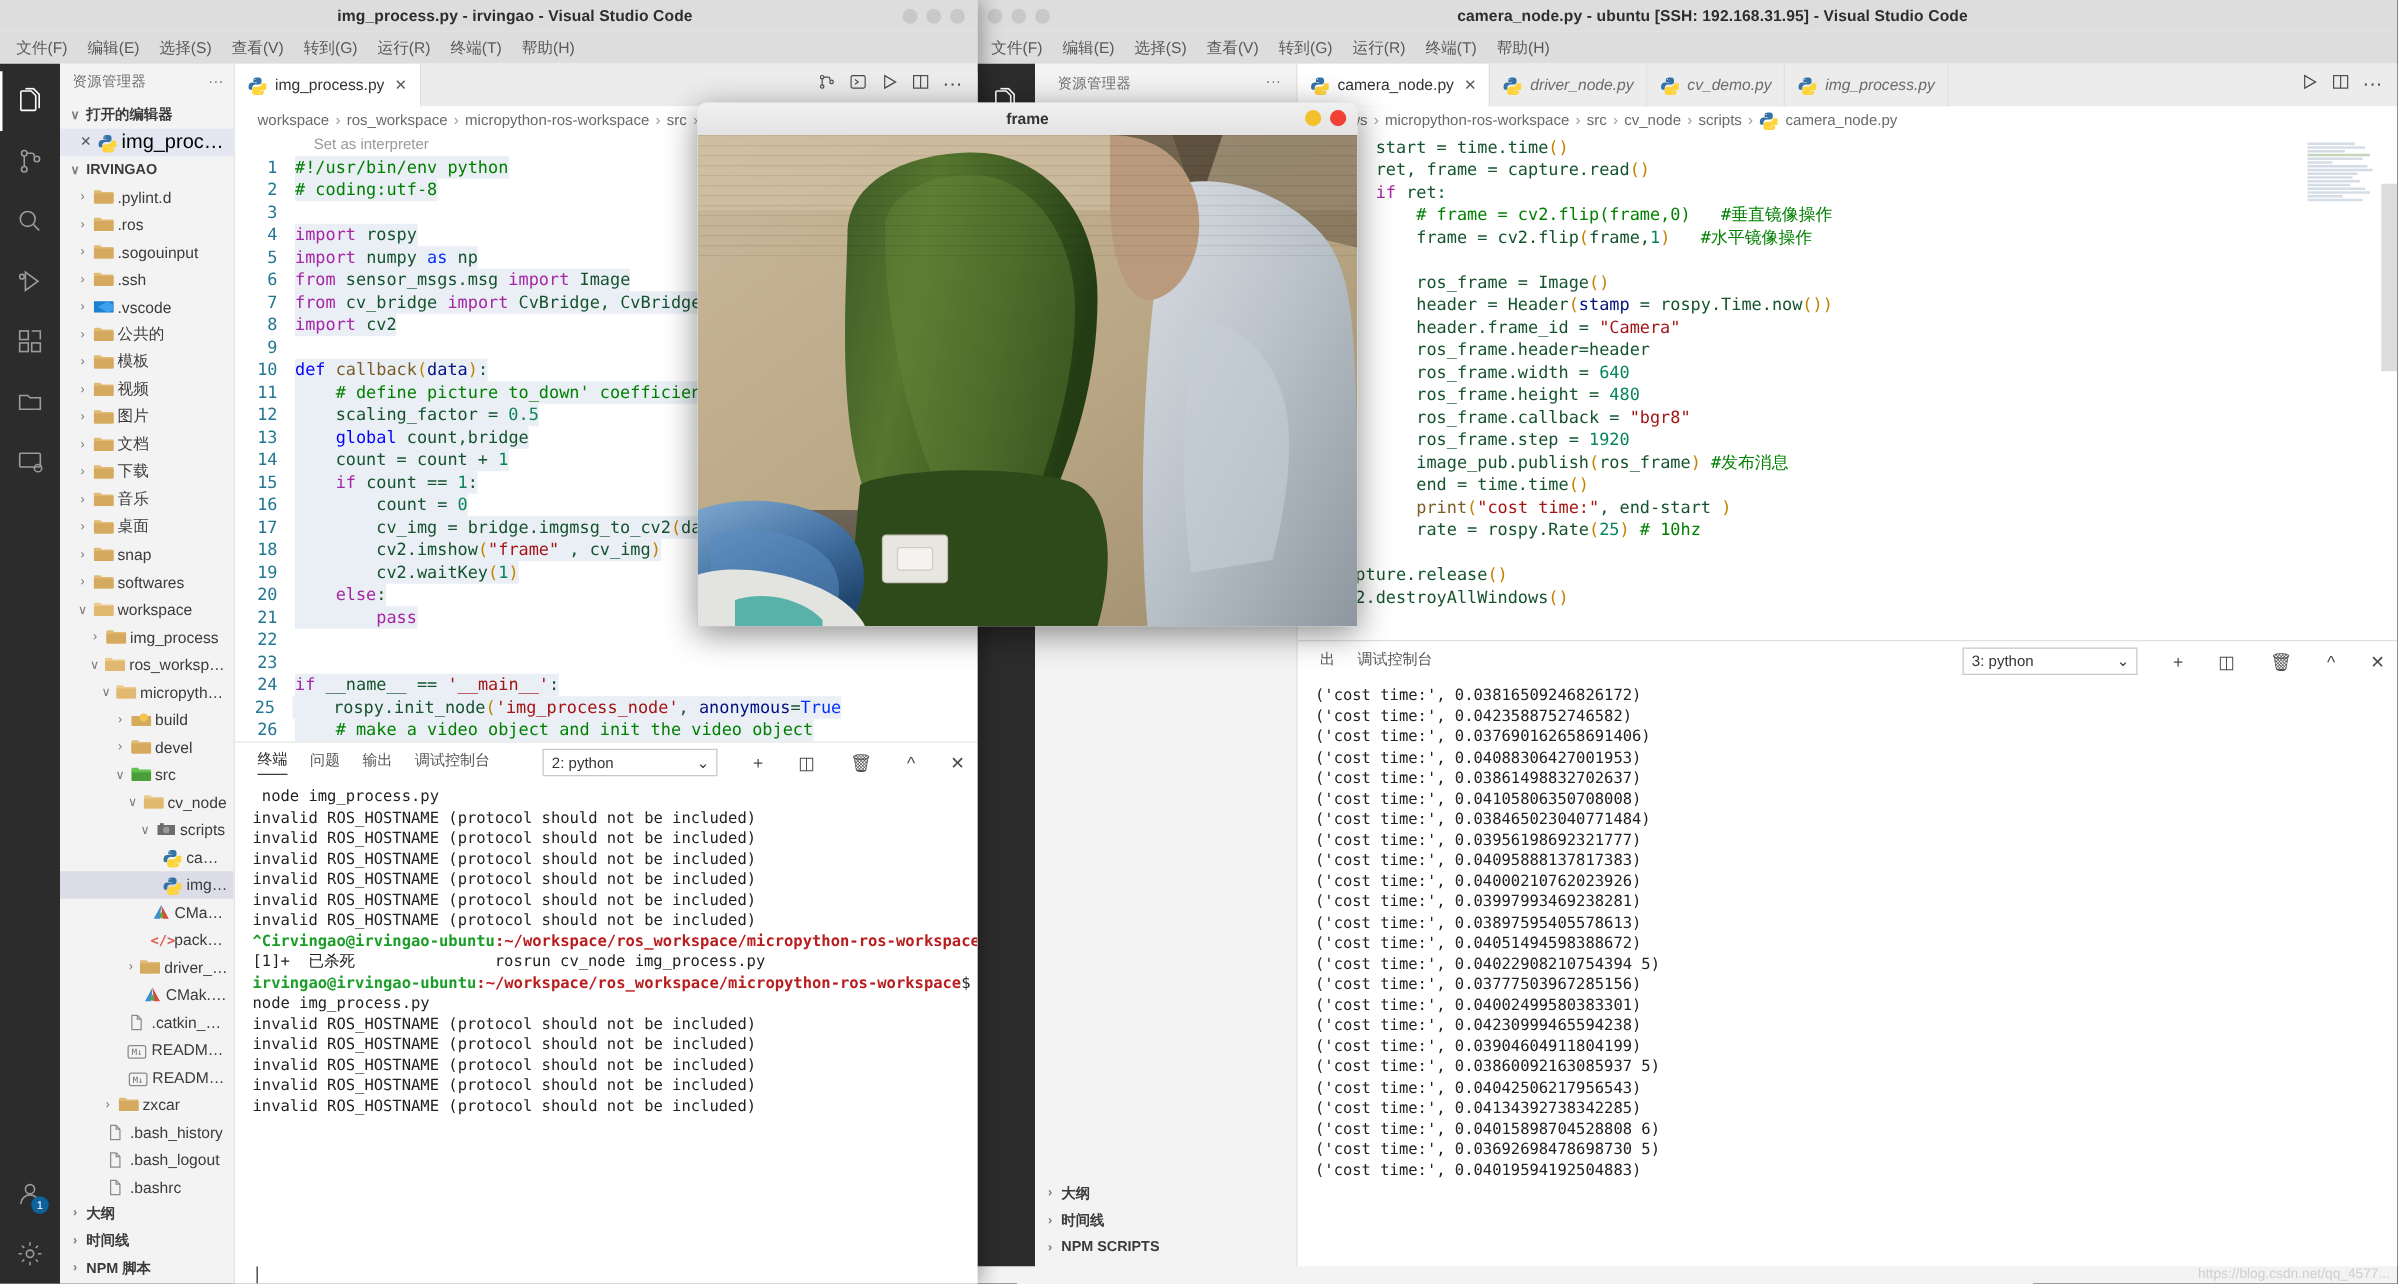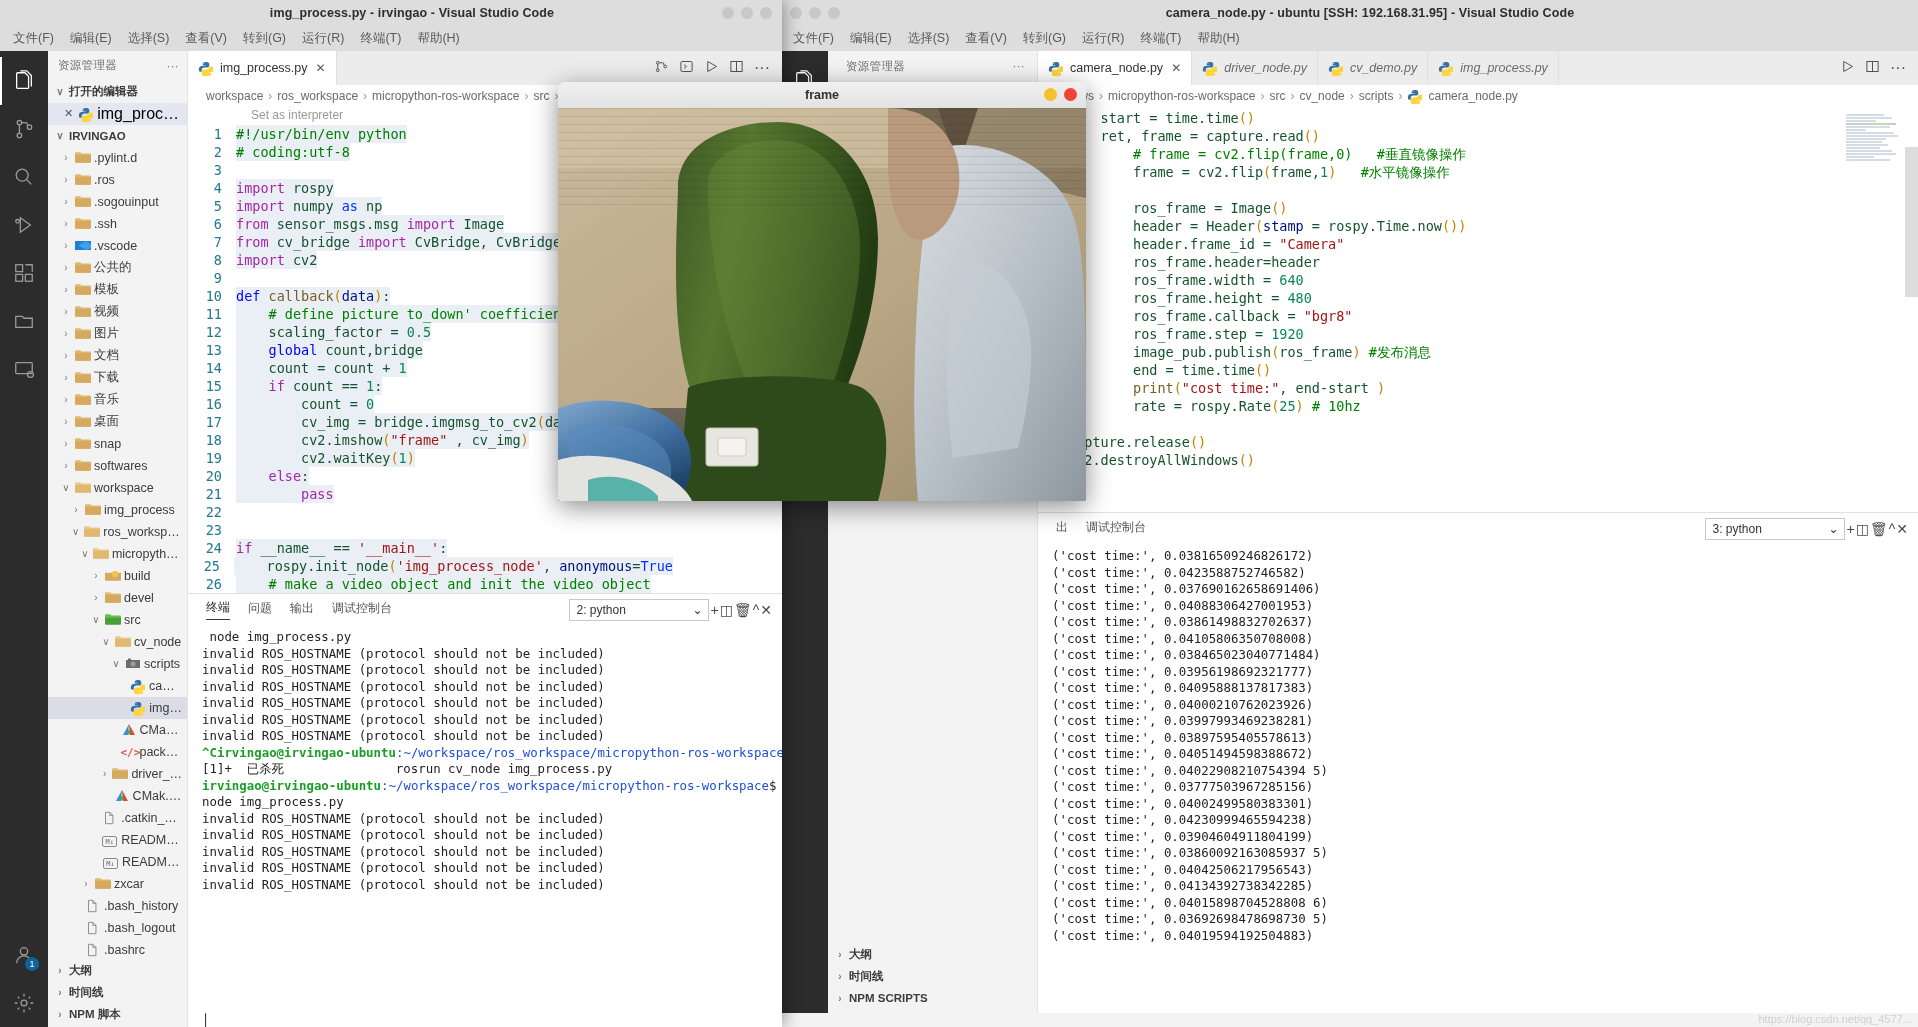--- a/index.html
+++ b/index.html
@@ -107,30 +107,30 @@
   .br { color: #c18401; }   
   .bl { color: #0431fa; }
 
   
   .panel { background: #ffffff; border-top: 1px solid #e0e0e0; display: flex;
            flex-direction: column; overflow: hidden; }
   .panelhead { height: 31px; display: flex; align-items: center; padding-left: 18px;
                gap: 18px; font-size: 12px; color: #555; position: relative; }
   .ptab { padding-bottom: 3px; }
   .ptab.active { color: #2a2a2a; border-bottom: 1px solid #3b3b3b; }
-  .pright { margin-left: auto; display: flex; align-items: center; gap: 1px; padding-right: 10px; }
+  .pright { margin-left: auto; display: flex; align-items: center; gap: 28px; padding-right: 10px; }
   .pselect { border: 1px solid #c8c8c8; background: #fff; font-size: 12px; color: #333;
              height: 22px; display: flex; align-items: center; padding: 0 6px; min-width: 140px;
              justify-content: space-between; gap: 10px;}
   .pico { color: #4a4a4a; font-size: 14px; }
   .term { flex: 1 1 auto; overflow: hidden; font-family: "DejaVu Sans Mono", monospace;
           font-size: 12.4px; line-height: 16.5px; color: #222; padding: 4px 0 0 14px;
           white-space: pre; }
   .tgreen { color: #1a9e27; font-weight: bold; }
-  .tblue  { color: #1d4ed8; font-weight: normal; }
+  .tblue  { color: #b91c1c; font-weight: bold; }
 
   
   .framewin {
     position: absolute; left: 558px; top: 82px; width: 528px; height: 419px;
     background: #ebebeb; border-radius: 7px 7px 2px 2px;
     box-shadow: 0 6px 26px rgba(0,0,0,.45); overflow: hidden;
   }
   .frametitle { height: 26px; position: relative; display: flex; align-items: center;
                 justify-content: center; font-size: 12.5px; font-weight: bold; color: #333;
                 background: linear-gradient(#f0f0f0,#e3e3e3); }
@@ -400,20 +400,21 @@
             <span class="ficon"><svg width="15" height="15" viewBox="0 0 16 16">
                 <path fill="#3572A5" d="M7.9 1C5.6 1 5 2 5 3.4v1.4h3v.5H3.9C2.5 5.3 1.4 6.1 1 8c-.4 2.2.2 3.5 1.6 3.5H4V9.8c0-1.5 1.3-2.8 2.8-2.8h2.9c1.3 0 2.3-1 2.3-2.3V3.4C12 2 11 1 9.6 1H7.9zM6.4 2.3c.3 0 .5.2.5.5s-.2.5-.5.5-.5-.2-.5-.5.2-.5.5-.5z"></path>
                 <path fill="#FFD43B" d="M12 4.5v1.7c0 1.5-1.3 2.8-2.8 2.8H6.3C5 9 4 10 4 11.3v2.3C4 15 5 15.8 6.4 16.2c1.7.5 3.3.6 5.2 0C12.9 15.8 14 15.2 14 13.6v-1.4h-3v-.5h4.1c1.4 0 1.9-1 2.4-2.5.5-1.5 0-2.9-1.5-3.2-.5-.1-1-.1-1.5-.1H12zm-1.5 9.2c.3 0 .5.2.5.5s-.2.5-.5.5-.5-.2-.5-.5.2-.5.5-.5z"></path>
               </svg></span>
             <span>camera_node.py</span>
           </div>
         <div class="codearea" style="height:415px; position:relative;">
           <div id="rcode" style="padding-top:2px;">
               <div class="cline"><span style="flex: 0 0 30px;"></span><span class="ctext"><span class="p">    start = time.time</span><span class="br">()</span></span></div>
               <div class="cline"><span style="flex: 0 0 30px;"></span><span class="ctext"><span class="p">    ret, frame = capture.read</span><span class="br">()</span></span></div>
+              <div class="cline"><span style="flex: 0 0 30px;"></span><span class="ctext"><span class="p">    </span><span class="k">if</span><span class="p"> ret:</span></span></div>
               <div class="cline"><span style="flex: 0 0 30px;"></span><span class="ctext"><span class="c">        # frame = cv2.flip(frame,0)   #垂直镜像操作</span></span></div>
               <div class="cline"><span style="flex: 0 0 30px;"></span><span class="ctext"><span class="p">        frame = cv2.flip</span><span class="br">(</span><span class="p">frame,</span><span class="n">1</span><span class="br">)</span><span class="p">   </span><span class="c">#水平镜像操作</span></span></div>
               <div class="cline"><span style="flex: 0 0 30px;"></span><span class="ctext"></span></div>
               <div class="cline"><span style="flex: 0 0 30px;"></span><span class="ctext"><span class="p">        ros_frame = Image</span><span class="br">()</span></span></div>
               <div class="cline"><span style="flex: 0 0 30px;"></span><span class="ctext"><span class="p">        header = Header</span><span class="br">(</span><span class="v">stamp</span><span class="p"> = rospy.Time.now</span><span class="br">())</span></span></div>
               <div class="cline"><span style="flex: 0 0 30px;"></span><span class="ctext"><span class="p">        header.frame_id = </span><span class="s">"Camera"</span></span></div>
               <div class="cline"><span style="flex: 0 0 30px;"></span><span class="ctext"><span class="p">        ros_frame.header=header</span></span></div>
               <div class="cline"><span style="flex: 0 0 30px;"></span><span class="ctext"><span class="p">        ros_frame.width = </span><span class="n">640</span></span></div>
               <div class="cline"><span style="flex: 0 0 30px;"></span><span class="ctext"><span class="p">        ros_frame.height = </span><span class="n">480</span></span></div>
               <div class="cline"><span style="flex: 0 0 30px;"></span><span class="ctext"><span class="p">        ros_frame.callback = </span><span class="s">"bgr8"</span></span></div>

